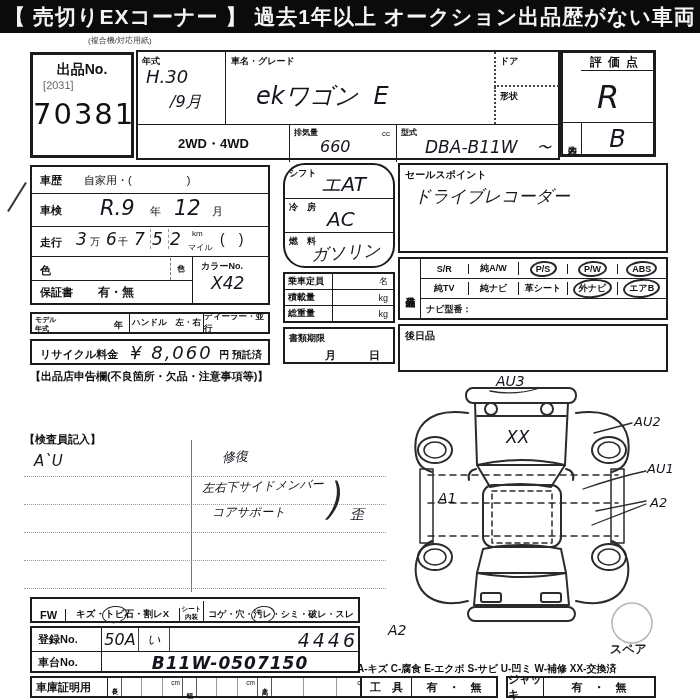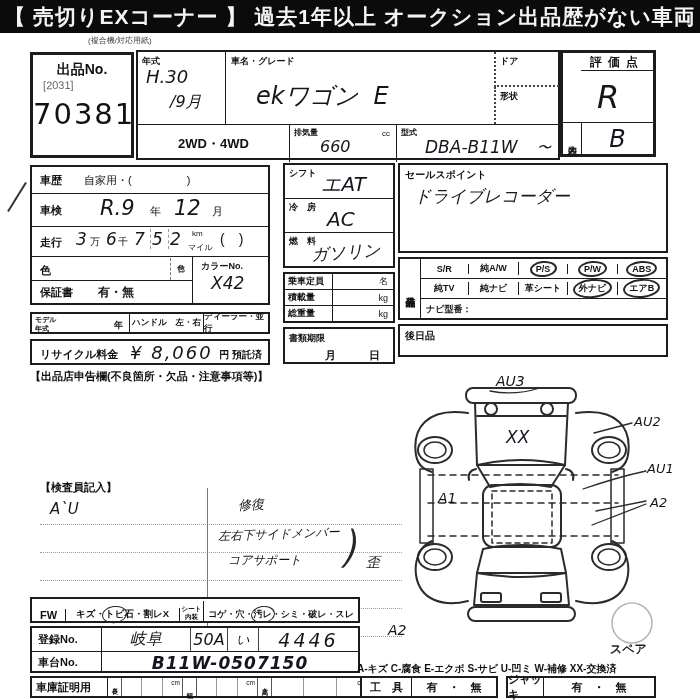--- a/index.html
+++ b/index.html
@@ -116,21 +116,21 @@
         <span class="lbl abs" style="left:8px;top:4px;font-size:11px;">保証書</span>
         <span class="abs" style="left:66px;top:3px;font-size:12px;font-weight:bold;">有・無</span>
       </div>
     </div>
     <div class="abs" style="left:160px;top:90px;width:78px;height:46px;border-left:1.5px solid #1c1c1c;">
       <span class="lbl abs" style="left:8px;top:3px;font-size:9px;">カラーNo.</span>
       <span class="hw abs" style="left:18px;top:16px;font-size:17px;">X42</span>
     </div>
   </div>
 
-  <div class="box" style="left:283px;top:163px;width:112px;height:105px;">
+  <div class="box" style="left:283px;top:163px;width:112px;height:105px;border-radius:22px;">
     <div class="cellb" style="height:34px;position:relative;">
       <span class="lbl abs" style="left:4px;top:2px;font-size:9px;">シフト</span>
       <span class="hw abs" style="left:36px;top:6px;font-size:20px;">エAT</span>
     </div>
     <div class="cellb" style="height:34px;position:relative;">
       <span class="lbl abs" style="left:4px;top:2px;font-size:9px;">冷　房</span>
       <span class="hw abs" style="left:42px;top:8px;font-size:20px;">AC</span>
     </div>
     <div style="height:33px;position:relative;">
       <span class="lbl abs" style="left:4px;top:2px;font-size:9px;">燃　料</span>
@@ -178,21 +178,21 @@
         <span class="cellr" style="flex:1;text-align:center;font-size:9px;font-weight:bold;"><span>純TV</span></span>
         <span class="cellr" style="flex:1;text-align:center;font-size:9px;font-weight:bold;"><span>純ナビ</span></span>
         <span class="cellr" style="flex:1;text-align:center;font-size:9px;font-weight:bold;"><span>革シート</span></span>
         <span class="cellr" style="flex:1;text-align:center;font-size:9px;font-weight:bold;"><span class="circ">外ナビ</span></span>
         <span style="flex:1;text-align:center;font-size:9px;font-weight:bold;"><span class="circ">エアB</span></span>
       </div>
     </div>
     <div class="abs lbl" style="left:26px;top:44px;font-size:9px;">ナビ型番：</div>
   </div>
 
-  <div class="box" style="left:398px;top:324px;width:270px;height:33px;">
+  <div class="box" style="left:398px;top:324px;width:270px;height:48px;">
     <span class="lbl abs" style="left:5px;top:3px;font-size:10px;">後日品</span>
   </div>
 
   <div class="box" style="left:30px;top:312px;width:240px;height:22px;display:flex;">
     <div class="cellr" style="width:98px;position:relative;">
       <span class="abs" style="left:3px;top:1px;font-size:7px;font-weight:bold;">モデル</span>
       <span class="abs" style="left:3px;top:10px;font-size:7px;font-weight:bold;">年式</span>
       <span class="abs" style="right:6px;top:5px;font-size:9px;font-weight:bold;">年</span>
     </div>
     <div class="cellr flexc" style="width:74px;justify-content:center;font-size:8.5px;font-weight:bold;">ハンドル　左・右</div>
@@ -200,21 +200,21 @@
   </div>
 
   <div class="box" style="left:30px;top:339px;width:240px;height:26px;">
     <span class="lbl abs" style="left:8px;top:6px;font-size:11px;">リサイクル料金</span>
     <span class="hw abs" style="left:98px;top:1px;font-size:18px;letter-spacing:2px;">¥ 8,060</span>
     <span class="abs" style="right:6px;top:7px;font-size:10px;font-weight:bold;">円 預託済</span>
   </div>
 
   <div class="abs lbl" style="left:30px;top:369px;font-size:11px;">【出品店申告欄(不良箇所・欠品・注意事項等)】</div>
 
-  <div class="abs" style="left:40px;top:432px;width:362px;height:165px;margin-top:48px;">
+  <div class="abs" style="left:24px;top:432px;width:362px;height:165px;">
     <div class="lbl" style="font-size:11px;">【検査員記入】</div>
     <div class="dotline" style="left:0;top:44px;width:362px;"></div>
     <div class="dotline" style="left:0;top:72px;width:362px;"></div>
     <div class="dotline" style="left:0;top:100px;width:362px;"></div>
     <div class="dotline" style="left:0;top:128px;width:362px;"></div>
     <div class="dotline" style="left:0;top:156px;width:362px;"></div>
     <div class="abs" style="left:167px;top:8px;width:1px;height:152px;background:#777;"></div>
     <span class="hw abs" style="left:10px;top:20px;font-size:15px;">A`U</span>
     <span class="hw abs" style="left:198px;top:16px;font-size:13px;transform:rotate(-3deg);">修復</span>
     <span class="hw abs" style="left:178px;top:46px;font-size:12px;transform:rotate(-2deg);">左右下サイドメンバー</span>
@@ -286,30 +286,27 @@
     <div class="flexc" style="flex:1;justify-content:center;font-size:9px;font-weight:bold;white-space:nowrap;">
       <span>コゲ・穴・</span>
         <span class="wcirc">汚レ</span>
         <span>・シミ・破レ・スレ</span>
     </div>
   </div>
 
   <div class="box" style="left:30px;top:626px;width:330px;height:47px;">
     <div class="cellb" style="height:24px;display:flex;align-items:stretch;">
       <div class="cellr flexc" style="width:70px;padding-left:6px;font-size:11px;font-weight:bold;">登録No.</div>
-      <div class="flexc" style="width:88px;justify-content:center;border-right:1px solid #444;">
-          <span class="hw" style="font-size:16px;">岐阜</span>
-        </div>
       <div class="flexc" style="width:36px;justify-content:center;border-right:1px solid #444;">
           <span class="hw" style="font-size:16px;">50A</span>
         </div>
       <div class="flexc" style="width:30px;justify-content:center;border-right:1px solid #444;">
           <span class="hw" style="font-size:13px;">い</span>
         </div>
-      <div class="flexc" style="flex:1;justify-content:center;">
+      <div class="flexc" style="flex:1;justify-content:flex-end;">
           <span class="hw" style="font-size:19px;letter-spacing:3px;">4446</span>
         </div>
     </div>
     <div style="height:21px;display:flex;align-items:stretch;">
       <div class="cellr flexc" style="width:70px;padding-left:6px;font-size:11px;font-weight:bold;">車台No.</div>
       <div class="flexc" style="flex:1;justify-content:center;font-weight:bold;">
           <span class="hw" style="font-size:17px;letter-spacing:1px;">B11W-0507150</span>
         </div>
     </div>
   </div>

